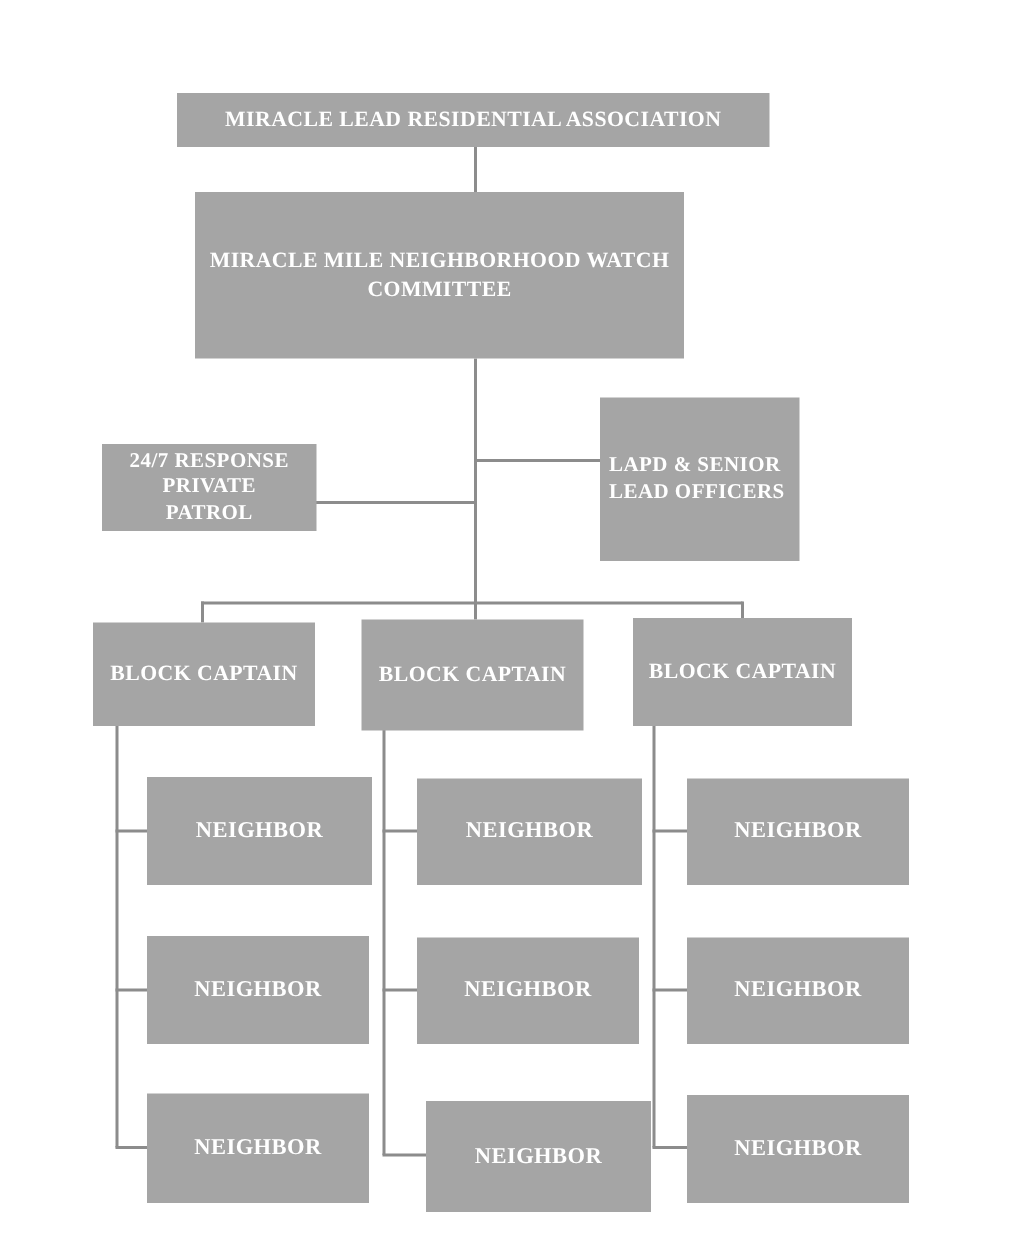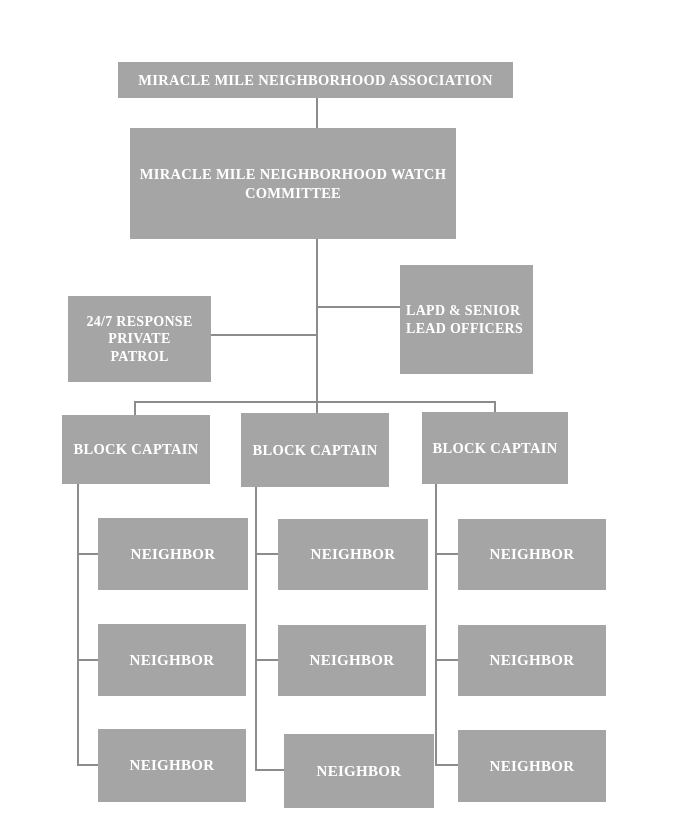--- a/index.html
+++ b/index.html
@@ -78,25 +78,25 @@
   <div class="connector conn-v" style="left:255px; top:484px; height:286px;"></div>
   <div class="connector conn-h" style="left:255px; top:553px; width:24px;"></div>
   <div class="connector conn-h" style="left:255px; top:659px; width:24px;"></div>
   <div class="connector conn-h" style="left:255px; top:769px; width:30px;"></div>
 
   <div class="connector conn-v" style="left:435px; top:484px; height:281px;"></div>
   <div class="connector conn-h" style="left:435px; top:553px; width:24px;"></div>
   <div class="connector conn-h" style="left:435px; top:659px; width:24px;"></div>
   <div class="connector conn-h" style="left:435px; top:764px; width:24px;"></div>
 
-  <div class="node n-root" style="left:118px; top:62px; width:395px; height:36px;">MIRACLE MILE NEIGHBORHOOD ASSOCIATION</div>
+  <div class="node n-root" style="left:118px; top:62px; width:395px; height:36px;">MIRACLE LEAD RESIDENTIAL ASSOCIATION</div>
 
   <div class="node n-committee" style="left:130px; top:128px; width:326px; height:111px;">MIRACLE MILE NEIGHBORHOOD WATCH COMMITTEE</div>
 
-  <div class="node n-patrol" style="left:68px; top:296px; width:143px; height:86px; padding:0 16px;">24/7 RESPONSE PRIVATE PATROL</div>
+  <div class="node n-patrol" style="left:68px; top:296px; width:143px; height:58px; padding:0 16px;">24/7 RESPONSE PRIVATE PATROL</div>
 
   <div class="node n-lapd left-align" style="left:400px; top:265px; width:133px; height:109px;">LAPD &amp; SENIOR LEAD OFFICERS</div>
 
   <div class="node n-captain" style="left:62px; top:415px; width:148px; height:69px;">BLOCK CAPTAIN</div>
   <div class="node n-captain" style="left:241px; top:413px; width:148px; height:74px;">BLOCK CAPTAIN</div>
   <div class="node n-captain" style="left:422px; top:412px; width:146px; height:72px;">BLOCK CAPTAIN</div>
 
   <div class="node n-neighbor" style="left:98px; top:518px; width:150px; height:72px;">NEIGHBOR</div>
   <div class="node n-neighbor" style="left:98px; top:624px; width:148px; height:72px;">NEIGHBOR</div>
   <div class="node n-neighbor" style="left:98px; top:729px; width:148px; height:73px;">NEIGHBOR</div>

